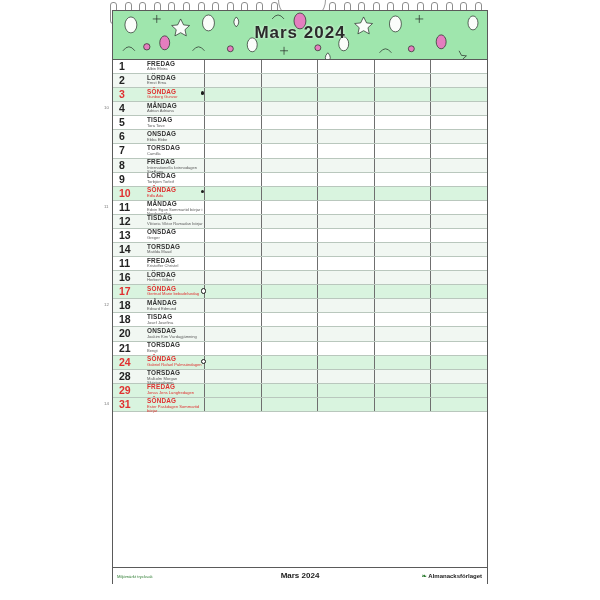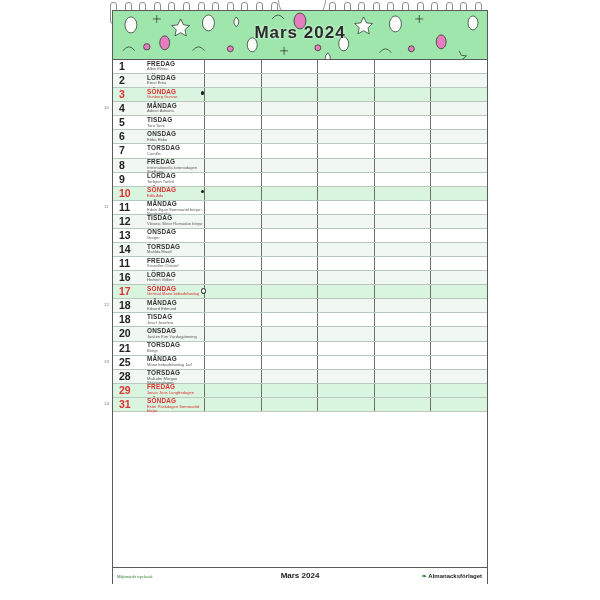--- a/index.html
+++ b/index.html
@@ -366,26 +366,26 @@
             <div class="num">21</div>
             <div class="dayname">TORSDAG</div>
             <div class="namnsdag">Bengt</div>
           </div>
           <div class="col"></div>
           <div class="col"></div>
           <div class="col"></div>
           <div class="col"></div>
           <div class="col"></div>
         </div>
-        <div class="row">
-          <div class="daycell">
-            <div class="wk">13</div>
-            <div class="num">25</div>
-            <div class="dayname">MÅNDAG</div>
-            <div class="namnsdag">Marie bebådelsedag Jarl</div>
+        <div class="row sun">
+          <div class="daycell">
+            <div class="num red">24</div>
+            <div class="dayname red">SÖNDAG</div>
+            <div class="namnsdag red">Gabriel Rafael Palmsöndagen</div>
+            <div class="moon open"></div>
           </div>
           <div class="col"></div>
           <div class="col"></div>
           <div class="col"></div>
           <div class="col"></div>
           <div class="col"></div>
         </div>
         <div class="row alt">
           <div class="daycell">
             <div class="num">28</div>

